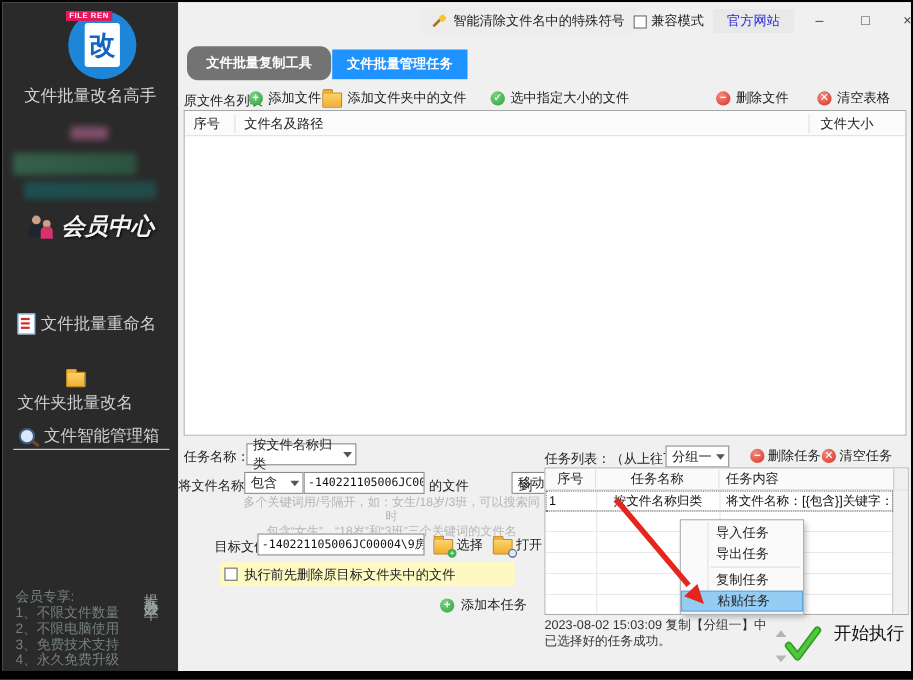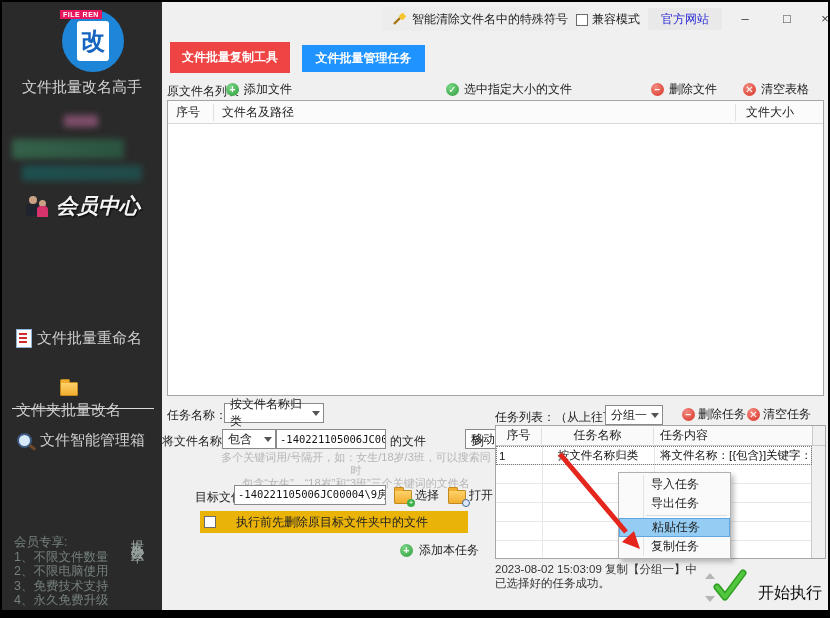--- a/index.html
+++ b/index.html
@@ -19,40 +19,40 @@
   .blur-teal{left:20px;top:163px;width:120px;height:16px;background:linear-gradient(90deg,#1d504f,#224b49);}
   .member{position:absolute;left:0;top:190px;width:160px;display:flex;align-items:center;justify-content:center;gap:6px;cursor:pointer;}
   .member-label{color:#f4f4f4;font-size:21px;font-weight:bold;font-style:italic;font-family:"Liberation Serif","DejaVu Serif",serif;text-shadow:1px 1px 2px #000;}
   .people{position:relative;width:26px;height:24px;}
   .people .pa{position:absolute;left:2px;top:2px;width:14px;height:20px;}
   .people .pa::before{content:"";position:absolute;left:3px;top:0;width:8px;height:8px;border-radius:50%;background:#caa184;}
   .people .pa::after{content:"";position:absolute;left:0;top:8px;width:14px;height:12px;border-radius:4px 4px 0 0;background:#20242e;}
   .people .pb{position:absolute;left:13px;top:6px;width:11px;height:17px;}
   .people .pb::before{content:"";position:absolute;left:2px;top:0;width:7px;height:7px;border-radius:50%;background:#caa184;}
   .people .pb::after{content:"";position:absolute;left:0;top:6px;width:11px;height:11px;border-radius:4px 4px 0 0;background:#d6336c;}
-  .side-item{position:absolute;left:14px;display:flex;align-items:center;gap:5px;color:#cfcfcf;font-size:15px;cursor:pointer;margin-top:44px;}
+  .side-item{position:absolute;left:14px;display:flex;align-items:center;gap:5px;color:#cfcfcf;font-size:15px;cursor:pointer;}
   .docicon{width:14px;height:17px;background:#fff;border:1px solid #8fb2d9;position:relative;}
   .docicon::before{content:"";position:absolute;left:2px;top:3px;width:8px;height:2px;background:#d02c2c;box-shadow:0 4px 0 #d02c2c,0 8px 0 #d02c2c;}
   .foldicon{position:relative;width:16px;height:12px;background:linear-gradient(#fdd26a,#f2ae30);border:1px solid #c08a1e;border-radius:1px;margin-top:3px;}
   .foldicon::before{content:"";position:absolute;top:-4px;left:-1px;width:8px;height:3px;background:#f2ae30;border:1px solid #c08a1e;border-bottom:none;border-radius:2px 2px 0 0;}
   .magicon{position:relative;width:11px;height:11px;border:2px solid #3e5a80;border-radius:50%;background:#d8e9fa;margin:1px 3px 2px 1px;}
   .magicon::after{content:"";position:absolute;width:7px;height:3px;background:#6e4a28;right:-6px;bottom:-3px;transform:rotate(38deg);border-radius:1px;}
   .active-underline{position:absolute;left:10px;top:406px;width:142px;height:1px;background:#dcdcdc;}
   .benefits{position:absolute;left:12px;top:533px;color:#75807b;font-size:12.5px;line-height:14.5px;}
   .slogan{position:absolute;left:126px;top:527px;writing-mode:vertical-rl;color:#98a39e;font-size:13.5px;letter-spacing:2px;}
 
   
   .main{position:relative;flex:1;background:#f0f0f0;}
   .clean-btn{position:absolute;left:220px;top:5px;height:24px;background:#ededed;display:flex;align-items:center;gap:6px;padding:0 10px;font-size:12px;color:#222;cursor:pointer;}
   .compat{position:absolute;left:414px;top:9px;display:flex;align-items:center;gap:4px;font-size:12px;color:#222;cursor:pointer;}
   .cb{width:12px;height:12px;background:#fff;border:1px solid #6b6b6b;display:inline-block;box-sizing:border-box;}
   .site-btn{position:absolute;left:486px;top:6px;width:74px;height:22px;background:#e9e9e9;color:#2b2bd5;font-size:12px;display:flex;align-items:center;justify-content:center;cursor:pointer;}
   .winctl{position:absolute;top:4px;width:34px;height:24px;display:flex;align-items:center;justify-content:center;color:#444;font-size:13px;cursor:pointer;}
   .tab{position:absolute;color:#fff;font-size:12px;font-weight:bold;display:flex;align-items:center;justify-content:center;cursor:pointer;}
-  .tab-teal{left:8px;top:40px;width:120px;height:31px;background:#ef4444;}
+  .tab-teal{left:8px;top:40px;width:131px;height:31px;background:#737373;border-radius:10px;}
   .tab-blue{left:140px;top:43px;width:123px;height:27px;background:#1f93ff;}
   .tool-item{position:absolute;top:79px;display:flex;align-items:center;gap:5px;font-size:12px;color:#222;cursor:pointer;height:16px;}
   .tool-label{position:absolute;left:5px;top:81px;font-size:12px;color:#222;}
   .cicon{width:13px;height:13px;border-radius:50%;color:#fff;font-size:10px;line-height:13px;text-align:center;font-weight:bold;flex:none;}
   .cicon.green{background:radial-gradient(circle at 35% 30%,#79d584,#2e9e3e);}
   .cicon.red{background:radial-gradient(circle at 35% 30%,#f28b80,#d92f23);}
 
   .ftable{position:absolute;left:5px;top:98px;width:657px;height:296px;background:#fff;border:1px solid #a6a6a6;box-sizing:border-box;display:flex;flex-direction:column;}
   .ftable-head{height:22px;background:#fbfbfb;border-bottom:1px solid #d9d9d9;display:flex;font-size:12px;color:#222;align-items:center;flex:none;}
   .fh-no{width:46px;padding-left:8px;border-right:1px solid #e0e0e0;box-sizing:border-box;}
@@ -61,40 +61,40 @@
   .ftable-body{flex:1;background:#fff;}
 
   .lbl{position:absolute;font-size:12px;color:#222;white-space:nowrap;}
   .select{position:absolute;height:20px;background:#fff;border:1px solid #8a8a8a;box-sizing:border-box;display:flex;align-items:center;justify-content:space-between;font-size:12px;color:#222;padding:0 3px 0 5px;cursor:pointer;}
   .sel-arrow{width:0;height:0;border:4px solid transparent;border-top:5px solid #555;margin-top:4px;}
   .tbox{position:absolute;height:20px;background:#fff;border:1px solid #8a8a8a;box-sizing:border-box;display:flex;align-items:center;padding:0 3px;font-size:10.5px;font-family:"DejaVu Sans Mono","Liberation Mono",monospace;white-space:nowrap;overflow:hidden;color:#111;}
   .hint{position:absolute;left:58px;top:449px;width:272px;font-size:11px;color:#b5b5b5;line-height:13px;text-align:center;}
   .mini-btn{position:absolute;display:flex;align-items:center;gap:3px;font-size:12px;color:#222;cursor:pointer;}
   .badge-dot{position:absolute;right:-4px;bottom:-4px;width:8px;height:8px;border-radius:50%;background:#3daf4b;color:#fff;font-size:8px;line-height:8px;text-align:center;}
   .badge-mag{position:absolute;right:-5px;bottom:-4px;width:6px;height:6px;border:1.5px solid #46628c;border-radius:50%;background:#dbe9fb;}
-  .chk-strip{position:absolute;left:38px;top:509px;width:268px;height:22px;background:#eab308;display:flex;align-items:center;gap:20px;padding-left:4px;box-sizing:border-box;font-size:12px;color:#222;cursor:pointer;}
+  .chk-strip{position:absolute;left:38px;top:509px;width:268px;height:22px;background:#fef9c3;display:flex;align-items:center;gap:6px;padding-left:4px;box-sizing:border-box;font-size:12px;color:#222;cursor:pointer;}
 
   .ttable{position:absolute;left:333px;top:423px;width:331px;height:134px;background:#fff;border:1px solid #a6a6a6;box-sizing:border-box;display:flex;flex-direction:column;}
   .ttable-head{height:19px;border-bottom:1px solid #c9c9c9;background:#fafafa;display:flex;font-size:12px;color:#222;align-items:center;flex:none;}
   .th-no{width:46px;text-align:center;border-right:1px solid #e0e0e0;box-sizing:border-box;}
   .th-name{width:112px;text-align:center;border-right:1px solid #e0e0e0;box-sizing:border-box;}
   .th-content{flex:1;padding-left:6px;}
   .th-sb{width:13px;height:100%;border-left:1px solid #c9c9c9;background:#f0f0f0;box-sizing:border-box;}
   .ttable-body{flex:1;position:relative;background:repeating-linear-gradient(to bottom,#fff 0 18px,#e8e8e8 18px 19px);}
   .vline{position:absolute;top:0;bottom:0;width:1px;background:#e8e8e8;}
   .sb-strip{position:absolute;right:0;top:0;bottom:0;width:13px;border-left:1px solid #c9c9c9;background:#f0f0f0;}
   .trow{position:absolute;left:0;top:0;right:13px;height:19px;display:flex;align-items:center;font-size:11.5px;color:#111;outline:1px dotted #7a7a7a;outline-offset:-1px;cursor:pointer;}
   .td-no{width:46px;padding-left:3px;box-sizing:border-box;}
   .td-name{width:112px;text-align:center;}
   .td-content{flex:1;padding-left:6px;white-space:nowrap;overflow:hidden;}
 
   .status-text{position:absolute;left:333px;top:560px;width:208px;font-size:11.5px;line-height:14px;color:#333;}
   .tri-up{position:absolute;left:543px;top:566px;width:0;height:0;border:5px solid transparent;border-bottom:6px solid #b5b5b5;}
   .tri-down{position:absolute;left:543px;top:594px;width:0;height:0;border:5px solid transparent;border-top:6px solid #b5b5b5;}
-  .start-btn{position:absolute;left:548px;top:564px;display:flex;align-items:flex-end;gap:10px;cursor:pointer;}
+  .start-btn{position:absolute;left:548px;top:564px;display:flex;align-items:flex-start;gap:10px;cursor:pointer;}
   .start-label{font-size:16px;color:#111;}
 
   .ctx-menu{position:absolute;left:456px;top:470px;width:111px;background:#fafafa;border:1px solid #b0b0b0;box-shadow:3px 3px 5px rgba(0,0,0,.25);padding:2px 0;z-index:40;}
   .ctx-menu::before{content:"";position:absolute;left:24px;top:2px;bottom:2px;width:1px;background:#e2e2e2;}
   .ctx-item{height:19px;line-height:19px;padding-left:32px;font-size:12px;color:#222;cursor:pointer;position:relative;}
   .ctx-item.hl{background:#94ccf4;border:1px solid #5ea7e0;box-sizing:border-box;line-height:17px;}
   .ctx-sep{height:1px;background:#dcdcdc;margin:2px 3px 2px 27px;}
 
   .arrow-overlay{position:absolute;left:0;top:0;width:666px;height:608px;pointer-events:none;z-index:50;}
 </style>
@@ -167,20 +167,24 @@
     <div class="winctl" style="left:608px;">□</div>
     <div class="winctl" style="left:646px;">×</div>
 
     <div class="tab tab-teal">文件批量复制工具</div>
     <div class="tab tab-blue">文件批量管理任务</div>
 
     <div class="tool-label">原文件名列表：</div>
     <div class="tool-item" style="left:64px;">
       <span class="cicon green">+</span>
       <span>添加文件</span>
+    </div>
+    <div class="tool-item" style="left:131px;">
+      <span class="foldicon"></span>
+      <span>添加文件夹中的文件</span>
     </div>
     <div class="tool-item" style="left:284px;">
       <span class="cicon green">✓</span>
       <span>选中指定大小的文件</span>
     </div>
     <div class="tool-item" style="left:489px;">
       <span class="cicon red">−</span>
       <span>删除文件</span>
     </div>
     <div class="tool-item" style="left:581px;">
@@ -288,22 +292,22 @@
         <path d="M7 21 L15 31 L33 7" stroke="#2f9e23" stroke-width="7" fill="none" stroke-linecap="round" stroke-linejoin="round"></path>
         <path d="M7 21 L15 31 L33 7" stroke="#52c63e" stroke-width="4" fill="none" stroke-linecap="round" stroke-linejoin="round"></path>
       </svg>
       <span class="start-label">开始执行</span>
     </div>
 
     <div class="ctx-menu">
       <div class="ctx-item">导入任务</div>
       <div class="ctx-item">导出任务</div>
       <div class="ctx-sep"></div>
+      <div class="ctx-item">复制任务</div>
       <div class="ctx-item hl">粘贴任务</div>
-      <div class="ctx-item">复制任务</div>
     </div>
 
     <svg class="arrow-overlay">
       <line x1="398" y1="452" x2="464" y2="530" stroke="#e4261d" stroke-width="5"></line>
       <polygon points="478,547 460,540 472,529" fill="#e4261d"></polygon>
     </svg>
 
   </div>
 </div>
 

